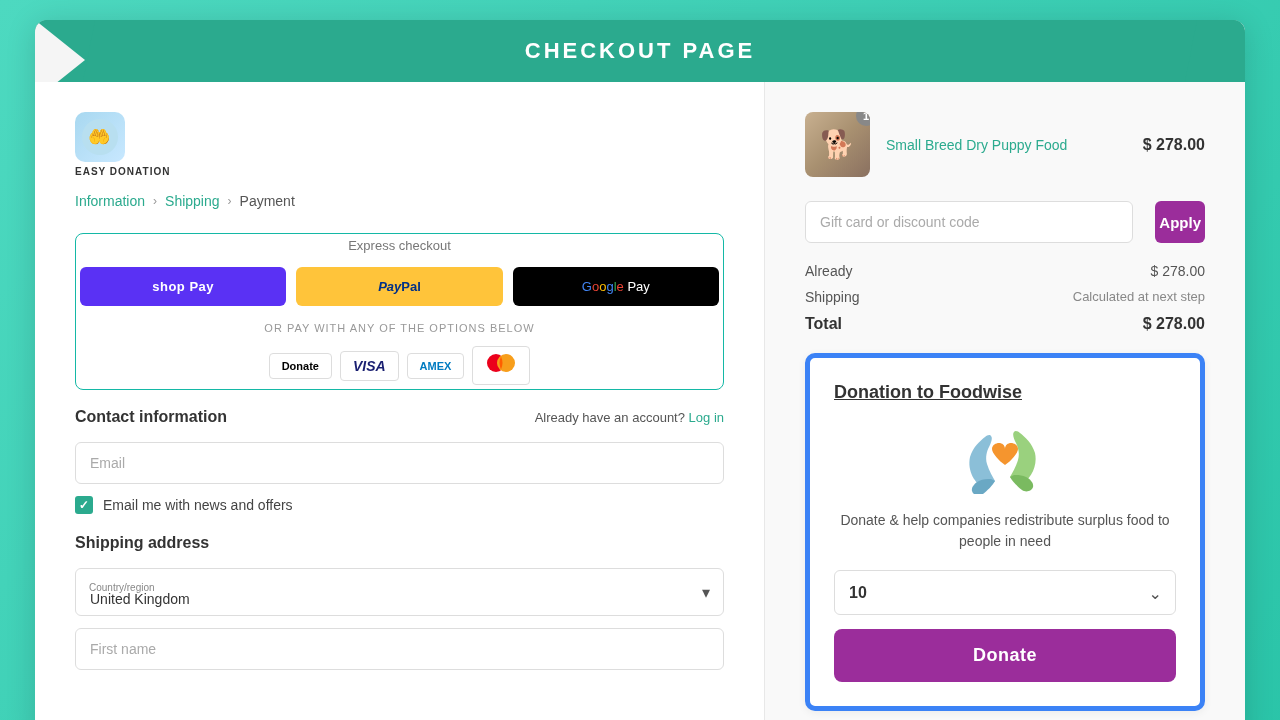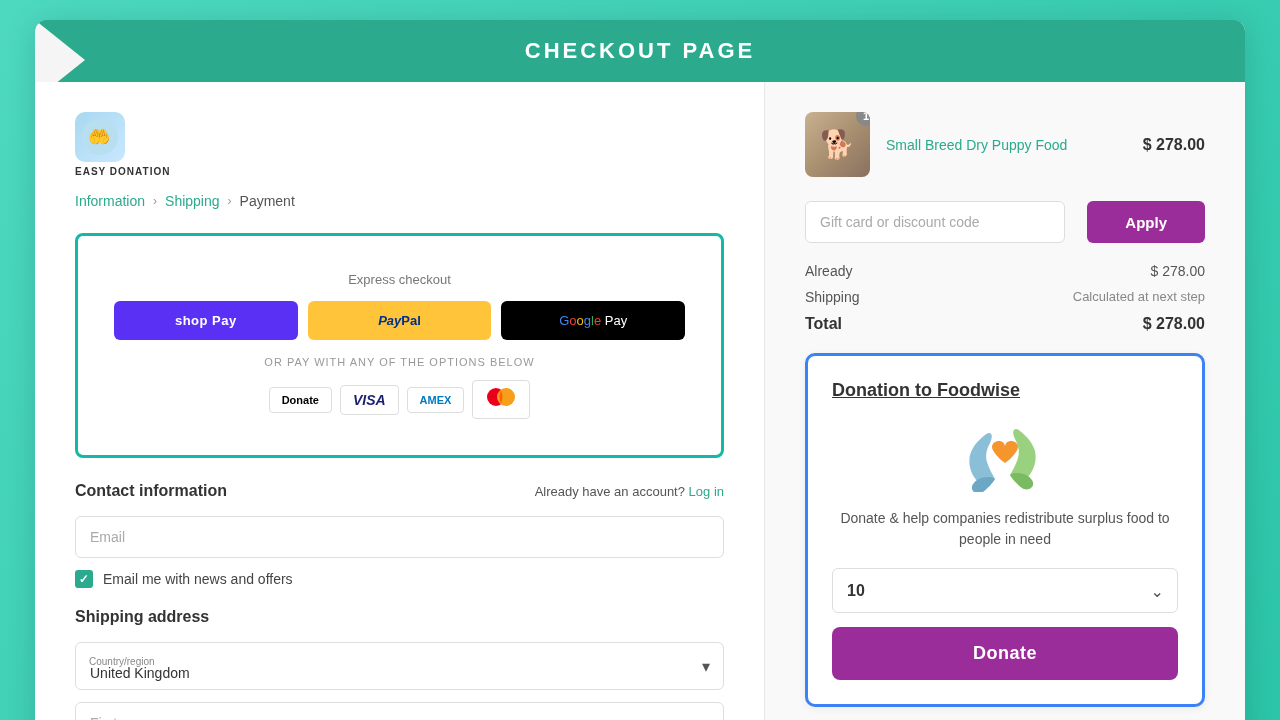--- a/index.html
+++ b/index.html
@@ -124,24 +124,24 @@
       color: #555;
       cursor: default;
     }
     .breadcrumb-sep {
       color: #999;
       font-size: 12px;
     }
 
     
     .express-checkout {
-      border: 3px solid #14b8a6;
+      border: 1px solid #14b8a6;
       border-radius: 8px;
-      padding: 36px;
-      margin-bottom: 24px;
+      padding: 4px;
+      margin-bottom: 18px;
     }
     .express-label {
       text-align: center;
       font-size: 13px;
       color: #777;
       margin-bottom: 14px;
     }
     .express-buttons {
       display: flex;
       gap: 10px;
@@ -401,21 +401,21 @@
       padding: 12px 14px;
       border: 1px solid #ddd;
       border-radius: 6px;
       font-size: 14px;
       color: #333;
       background: white;
       outline: none;
     }
     .gift-input::placeholder { color: #aaa; }
     .btn-apply {
-      padding: 12px 38px;
+      padding: 12px 4px;
       background: #9b2d9b;
       color: white;
       border: none;
       border-radius: 6px;
       font-size: 15px;
       font-weight: 600;
       cursor: pointer;
     }
 
     
@@ -437,21 +437,21 @@
     }
     .shipping-calc {
       font-size: 13px;
       color: #888;
     }
 
     
     .donation-card {
       background: white;
       border-radius: 10px;
-      border: 3px solid #3b82f6;
+      border: 5px solid #3b82f6;
       padding: 24px;
       box-shadow: 0 2px 8px rgba(0,0,0,0.06);
     }
     .donation-title {
       font-size: 18px;
       font-weight: 700;
       color: #333;
       text-decoration: underline;
       margin-bottom: 16px;
     }

